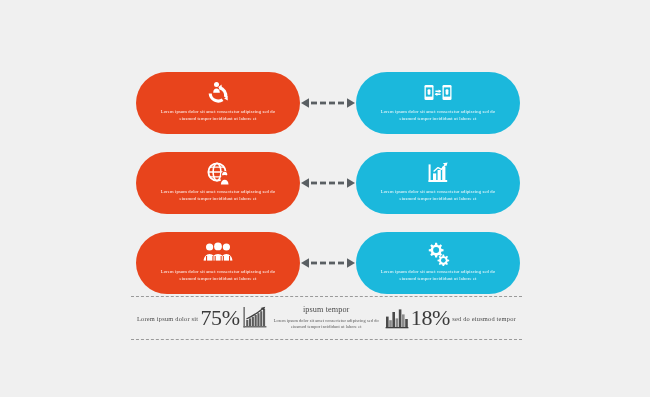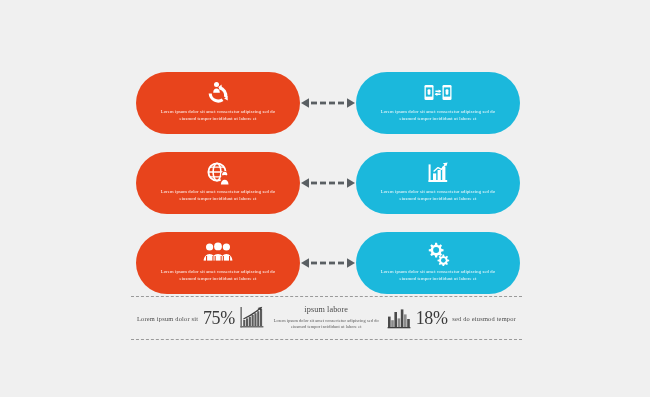--- a/index.html
+++ b/index.html
@@ -108,21 +108,21 @@
 
   .f-label {
     font-size: 6.4px;
     color: #4b4b4b;
     letter-spacing: 0.2px;
     white-space: nowrap;
     font-family: "Liberation Serif", serif;
   }
 
   .f-pct {
-    font-size: 18px;
+    font-size: 22px;
     color: #3b3b3b;
     letter-spacing: -0.4px;
     white-space: nowrap;
     font-family: "Liberation Serif", serif;
   }
 
   .f-chart { display: flex; align-items: flex-end; }
   .f-chart svg { display: block; }
 
   .f-center {
@@ -314,21 +314,21 @@
         <rect x="12.6" y="9.0" width="2.1" height="11.0" fill="#5c5c5c"></rect>
         <rect x="15.4" y="7.2" width="2.1" height="12.8" fill="#5c5c5c"></rect>
         <rect x="18.2" y="5.2" width="2.1" height="14.8" fill="#5c5c5c"></rect>
         <rect x="21.0" y="3.0" width="2.1" height="17.0" fill="#5c5c5c"></rect>
         <path d="M4.4 13.0C8.6 11.0 14.0 8.4 21.6 2.0" stroke="#3f3f3f" stroke-width="1.3" fill="none"></path>
         <polygon points="23.2,0.8 18.6,1.9 21.8,4.4" fill="#3f3f3f"></polygon>
       </svg>
     </div>
 
     <div class="f-center">
-      <div class="f-center-title">ipsum labore</div>
+      <div class="f-center-title">ipsum tempor</div>
       <div class="f-center-body">Lorem ipsum dolor sit amet  consectetur adipiscing sed do eiusmod tempor incididunt ut labore et</div>
     </div>
 
     <div class="f-chart">
       <svg width="24" height="22" viewBox="0 0 24 22">
         <rect x="1.0" y="9.6" width="2.6" height="10.4" fill="#4a4a4a"></rect>
         <rect x="4.2" y="13.2" width="2.6" height="6.8" fill="#8c8c8c"></rect>
         <rect x="7.4" y="5.0" width="2.6" height="15.0" fill="#4a4a4a"></rect>
         <rect x="10.6" y="11.4" width="2.6" height="8.6" fill="#8c8c8c"></rect>
         <rect x="13.8" y="2.4" width="2.6" height="17.6" fill="#4a4a4a"></rect>

